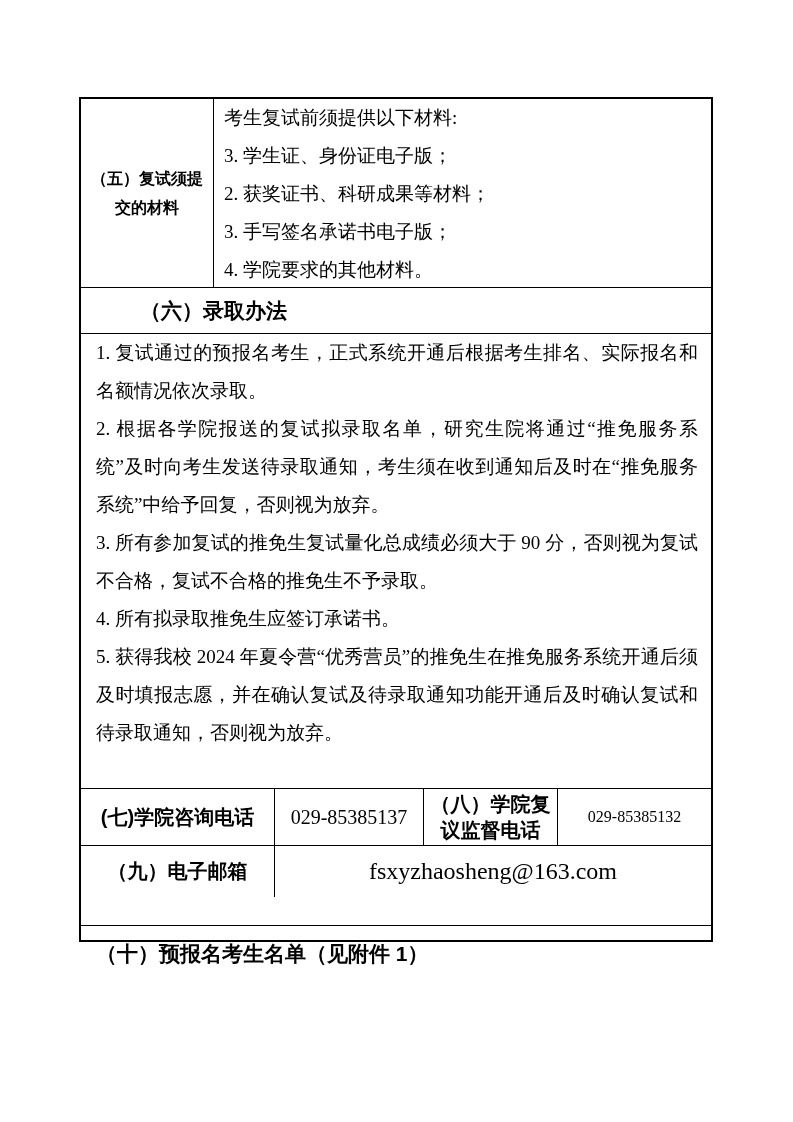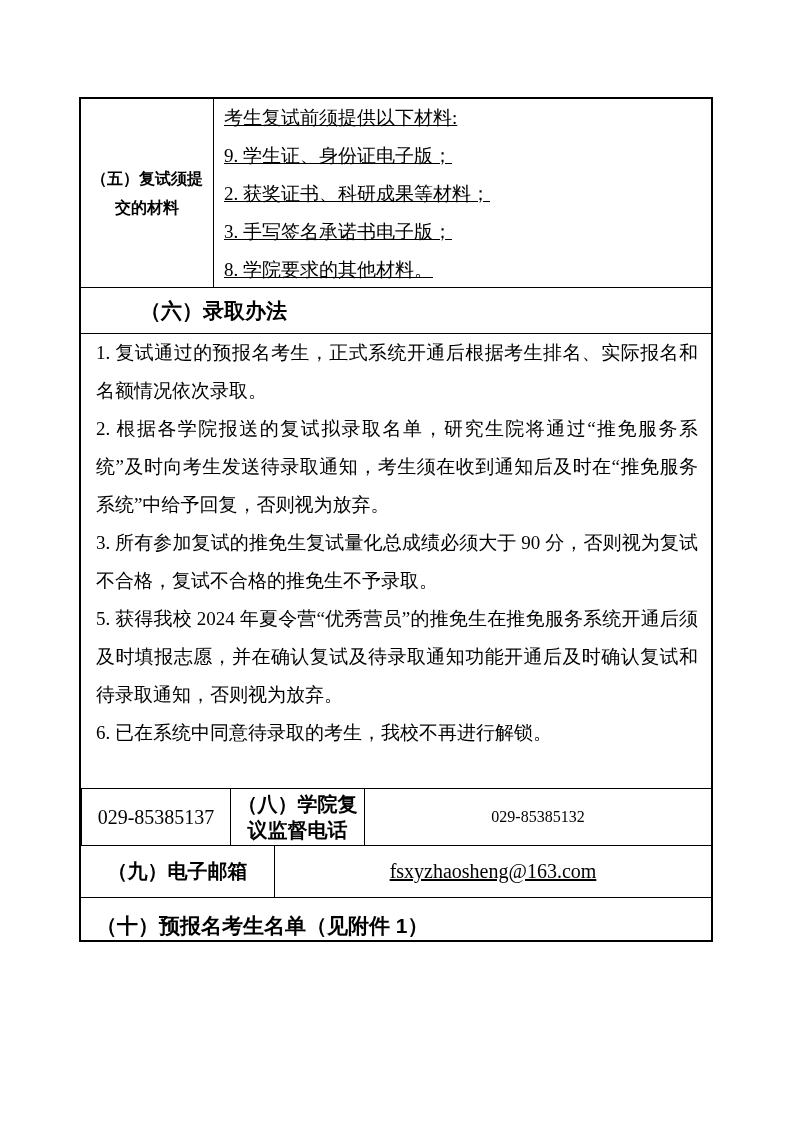--- a/index.html
+++ b/index.html
@@ -26,88 +26,89 @@
 
   
   .hd { font-family:"Liberation Sans", sans-serif; font-weight:bold; }
 
   
   .r-materials { height:188px; }
   .r-admission-hd { height:46px;padding-left:44px; }
   .r-admission-body { height:455px; }
   .r-phones { height:57px; }
   .r-email { height:52px; }
-  .r-applicants { height:56px; }
+  .r-applicants { height:56px;margin-top:28px; }
 
   
   .materials-label {
     width:132px;
     display:flex; flex-direction:column; justify-content:center; align-items:center;
     text-align:center;
     font-size:16px; line-height:29px;
     padding:0 5px;
   }
-  .materials-body { flex:1; padding:0 12px 0 10px;text-decoration:underline; }
+  .materials-body { flex:1; padding:0 12px 0 10px; }
   .materials-body p { font-size:19px; line-height:38px; white-space:nowrap; }
 
   
   .admission-hd-cell { width:100%; display:flex; align-items:center; padding-left:15px; font-size:21px; }
 
   
   .admission-body-cell { width:100%; padding:0 13px 0 15px; }
   .admission-body-cell p {
     font-size:19px; line-height:38px;
     text-align:justify; text-justify:inter-ideograph;
   }
 
   
   .c-consult-label { width:193px; display:flex; align-items:center; justify-content:center; font-size:20px; }
   .c-consult-num   { width:149px; display:flex; align-items:center; justify-content:center; font-size:20px; }
   .c-review-label  { width:134px; display:flex; align-items:center; justify-content:center; text-align:center; font-size:20px; line-height:26px; padding:0 4px; }
   .c-review-num    { flex:1; display:flex; align-items:center; justify-content:center; font-size:16px;font-family:Liberation Serif, serif; }
 
   
   .c-email-label { width:193px; display:flex; align-items:center; justify-content:center; font-size:20px; }
-  .c-email-value { flex:1; display:flex; align-items:center; justify-content:center; font-size:20px;text-decoration:underline; }
+  .c-email-value { flex:1; display:flex; align-items:center; justify-content:center; font-size:24px; }
 
   
   .c-applicants { width:100%; display:flex; align-items:center; padding-left:15px; font-size:21px; }
 </style>
 </head>
 <body>
 
 <div class="page">
   <div class="doc-table">
 
     <div class="trow first r-materials">
       <div class="tcell first materials-label hd">（五）复试须提交的材料</div>
       <div class="tcell materials-body">
         <p>考生复试前须提供以下材料:</p>
-        <p>9. 学生证、身份证电子版；</p>
+        <p>3. 学生证、身份证电子版；</p>
         <p>2. 获奖证书、科研成果等材料；</p>
         <p>3. 手写签名承诺书电子版；</p>
-        <p>8. 学院要求的其他材料。</p>
+        <p>4. 学院要求的其他材料。</p>
       </div>
     </div>
 
     <div class="trow r-admission-hd">
       <div class="tcell first admission-hd-cell hd">（六）录取办法</div>
     </div>
 
     <div class="trow r-admission-body">
       <div class="tcell first admission-body-cell">
         <p>1. 复试通过的预报名考生，正式系统开通后根据考生排名、实际报名和名额情况依次录取。</p>
         <p>2. 根据各学院报送的复试拟录取名单，研究生院将通过“推免服务系统”及时向考生发送待录取通知，考生须在收到通知后及时在“推免服务系统”中给予回复，否则视为放弃。</p>
         <p>3. 所有参加复试的推免生复试量化总成绩必须大于 90 分，否则视为复试不合格，复试不合格的推免生不予录取。</p>
+        <p>4. 所有拟录取推免生应签订承诺书。</p>
         <p>5. 获得我校 2024 年夏令营“优秀营员”的推免生在推免服务系统开通后须及时填报志愿，并在确认复试及待录取通知功能开通后及时确认复试和待录取通知，否则视为放弃。</p>
-        <p>6. 已在系统中同意待录取的考生，我校不再进行解锁。</p>
       </div>
     </div>
 
     <div class="trow r-phones">
+      <div class="tcell first c-consult-label hd">(七)学院咨询电话</div>
       <div class="tcell c-consult-num">029-85385137</div>
       <div class="tcell c-review-label hd">（八）学院复议监督电话</div>
       <div class="tcell c-review-num">029-85385132</div>
     </div>
 
     <div class="trow r-email">
       <div class="tcell first c-email-label hd">（九）电子邮箱</div>
       <div class="tcell c-email-value">fsxyzhaosheng@163.com</div>
     </div>
 

